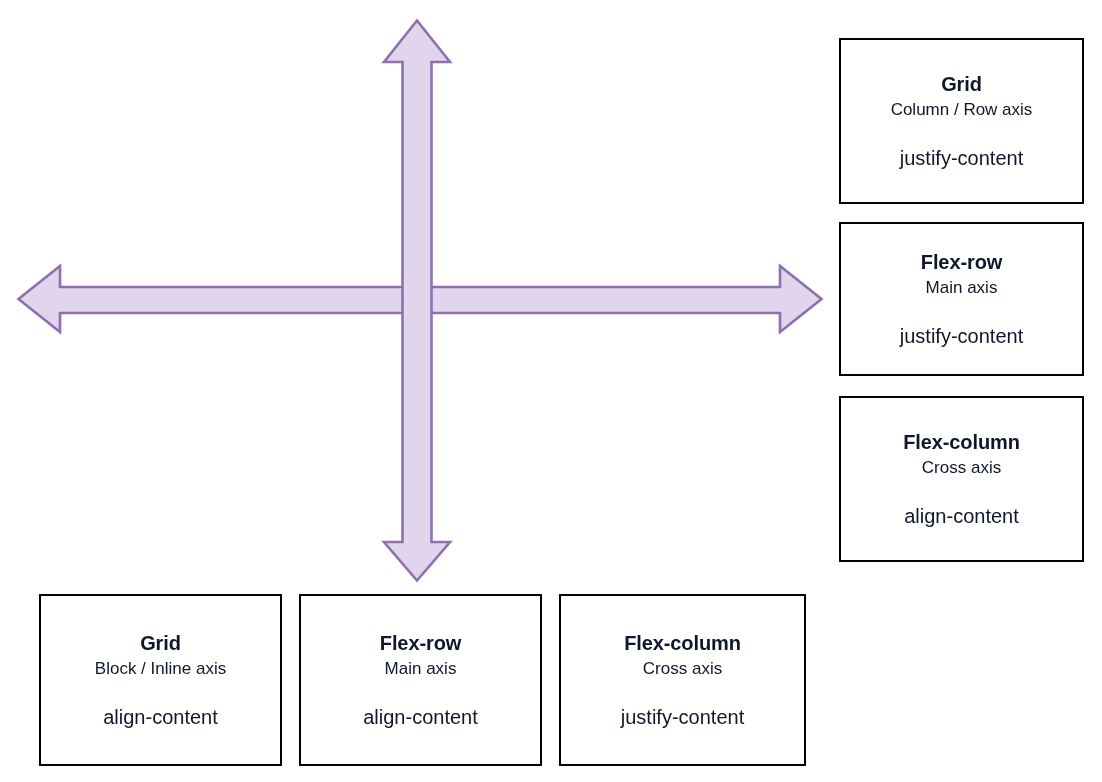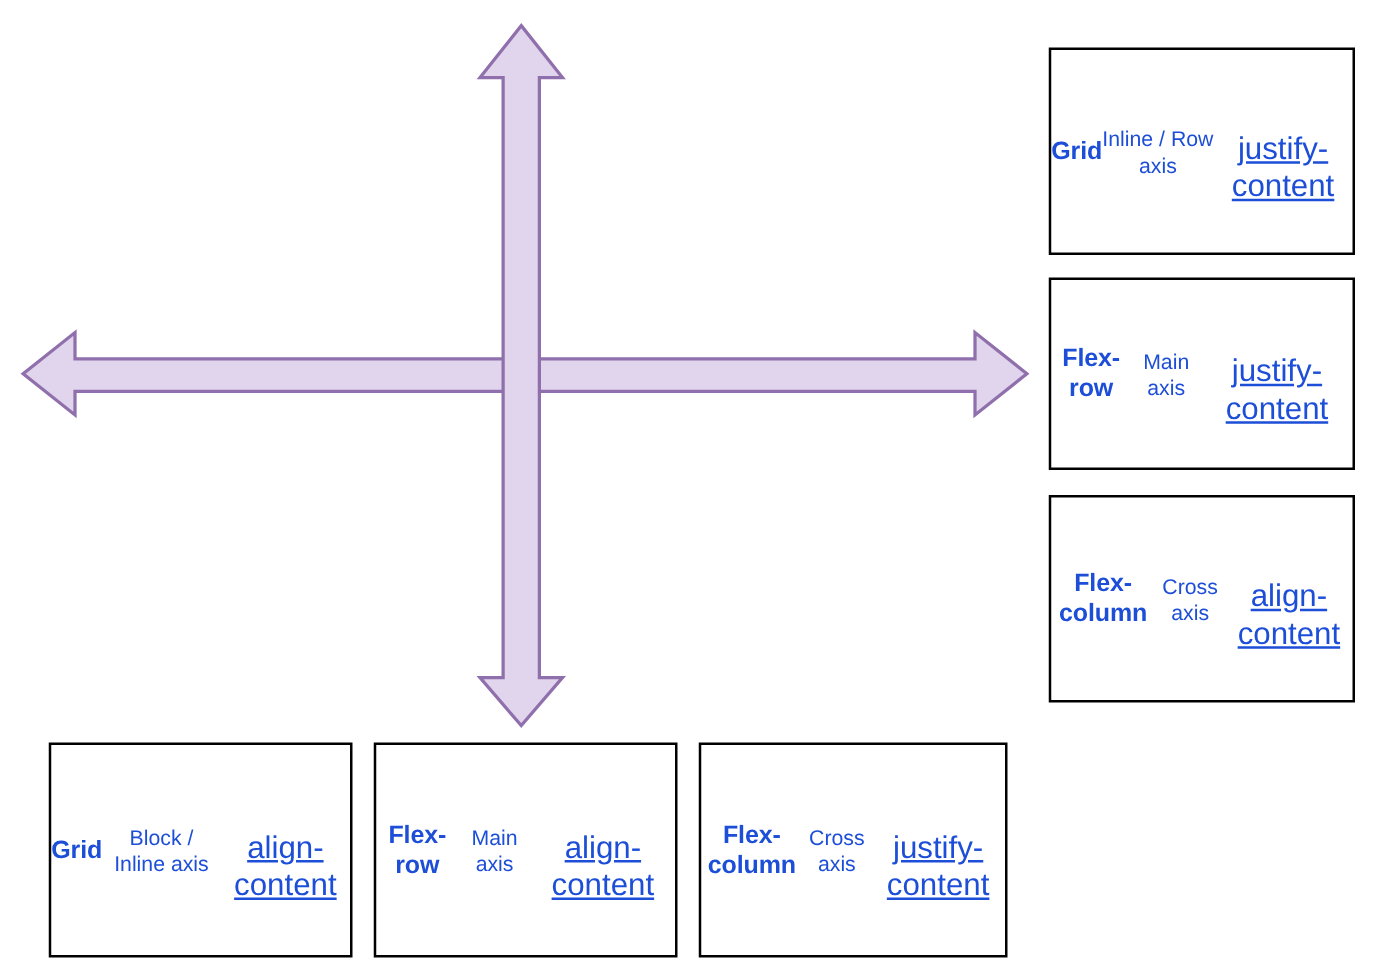--- a/index.html
+++ b/index.html
@@ -25,44 +25,43 @@
     width: 1102px;
     height: 782px;
     pointer-events: none;
   }
   .legend-box {
     position: absolute;
     box-sizing: border-box;
     border: 2px solid #000000;
     background: #ffffff;
     display: flex;
-    flex-direction: row;
+    flex-direction: column;
     align-items: center;
-    justify-content: flex-start;
+    justify-content: center;
     text-align: center;
-    color: #1d4ed8;
+    color: #0f172a;
   }
   .box-title {
     font-size: 20px;
     font-weight: bold;
     line-height: 1.22;
     letter-spacing: -0.1px;
   }
   .box-axis {
     font-size: 17px;
     font-weight: normal;
     line-height: 1.25;
     margin-top: 2px;
   }
   .box-prop {
-    font-size: 25px;
+    font-size: 20px;
     font-weight: normal;
     line-height: 1.2;
     margin-top: 26px;
-    text-decoration: underline;
   }
 
   
   #box-grid-inline   { left: 839px; top: 38px;  width: 245px; height: 166px; }
   #box-flex-row-main { left: 839px; top: 222px; width: 245px; height: 154px; }
   #box-flex-col-cross{ left: 839px; top: 396px; width: 245px; height: 166px; }
 
   
   #box-grid-block       { left: 39px;  top: 594px; width: 243px; height: 172px; }
   #box-flex-row-cross   { left: 299px; top: 594px; width: 243px; height: 172px; }
@@ -75,21 +74,21 @@
 
   <svg id="axes-svg" viewBox="0 0 1102 782">
 
     <polygon points="18.5,299 60,266 60,287 780,287 780,266 821.5,299 780,332 780,313 60,313 60,332" fill="#e0d5ec" stroke="#9070ac" stroke-width="2.6" stroke-linejoin="miter"></polygon>
 
     <polygon points="417,20.5 450,62 431.5,62 431.5,542 450,542 417,580.5 384,542 402.5,542 402.5,62 384,62" fill="#e0d5ec" stroke="#9070ac" stroke-width="2.6" stroke-linejoin="miter"></polygon>
   </svg>
 
   <div class="legend-box" id="box-grid-inline">
     <div class="box-title">Grid</div>
-    <div class="box-axis">Inline / Row axis</div>
+    <div class="box-axis">Column / Row axis</div>
     <div class="box-prop">justify-content</div>
   </div>
 
   <div class="legend-box" id="box-flex-row-main">
     <div class="box-title">Flex-row</div>
     <div class="box-axis">Main axis</div>
     <div class="box-prop">justify-content</div>
   </div>
 
   <div class="legend-box" id="box-flex-col-cross">

